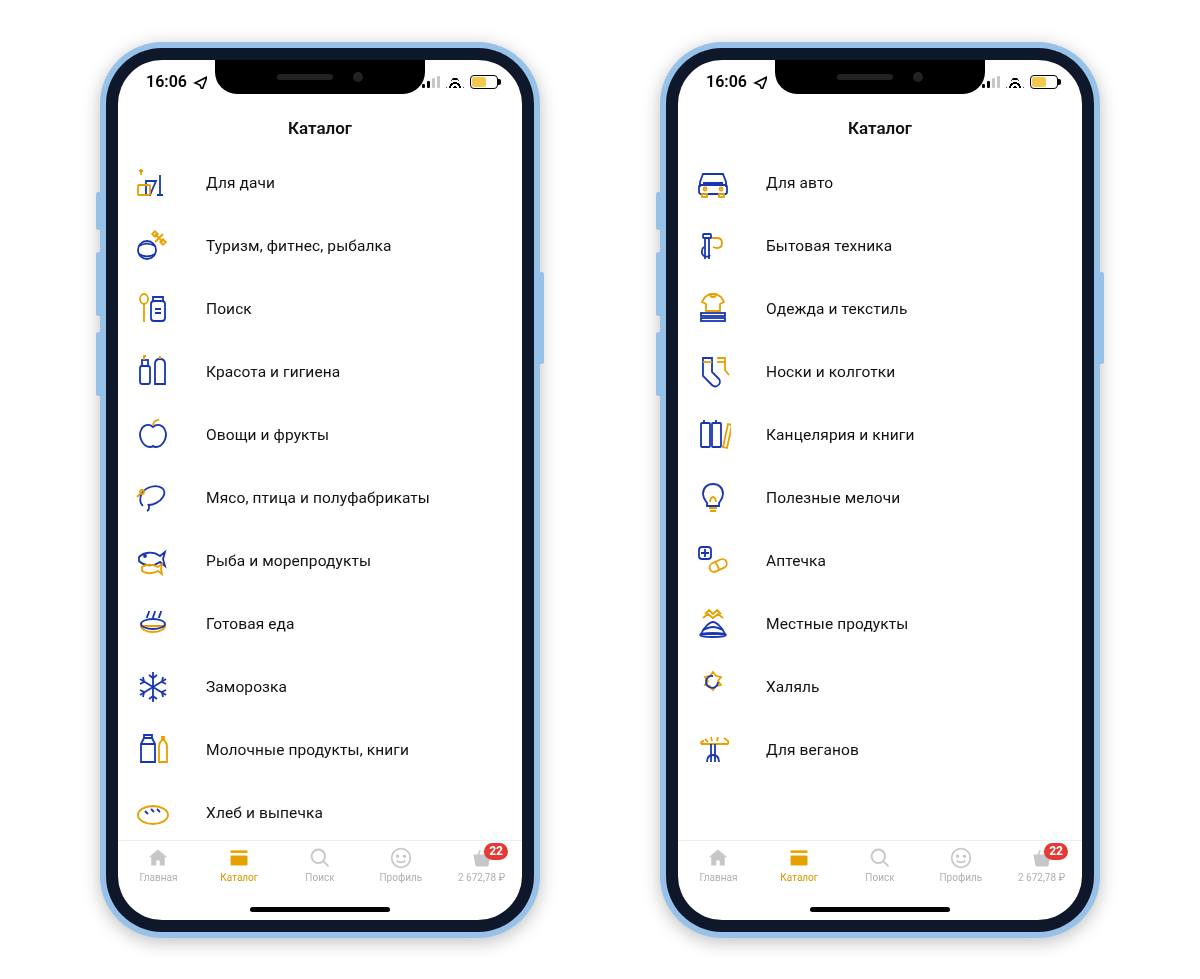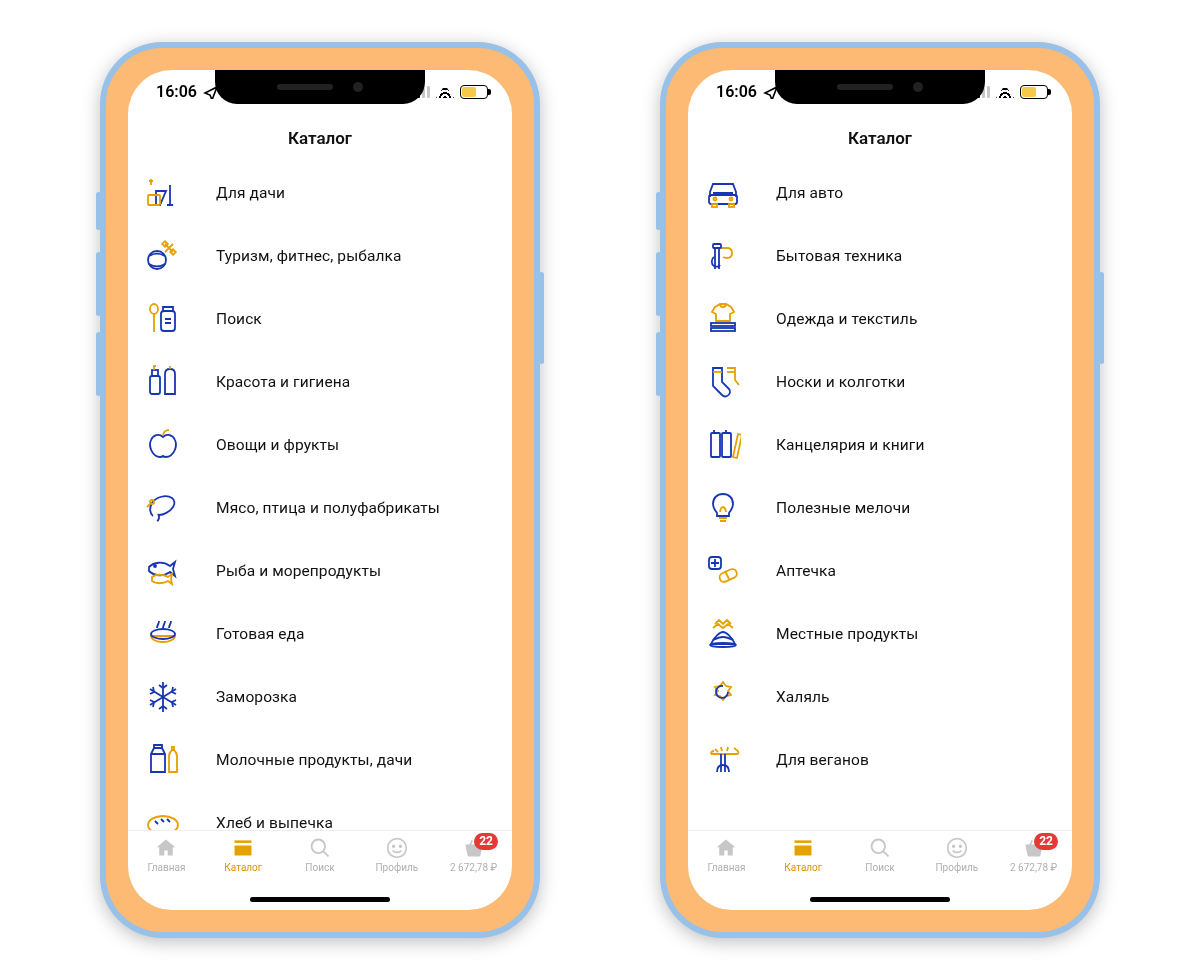--- a/index.html
+++ b/index.html
@@ -19,23 +19,23 @@
     height: 896px;
     border-radius: 62px;
     background: #97c1e8; 
     padding: 6px;
     position: relative;
     box-shadow: 0 4px 18px rgba(0,0,0,.25);
   }
   .phone-inner {
     width: 100%;
     height: 100%;
-    background: #fdba74;
+    background: #0f172a;
     border-radius: 56px;
-    padding: 22px;
+    padding: 12px;
   }
   .screen {
     width: 100%;
     height: 100%;
     background: #fff;
     border-radius: 44px;
     position: relative;
     overflow: hidden;
     display: flex;
     flex-direction: column;
@@ -493,21 +493,21 @@
               </svg>
             </span>
             <span class="cat-label">Заморозка</span>
           </div>
       <div class="cat-item">
             <span class="cat-icon">
               <svg viewBox="0 0 36 36">
                 <use href="#dairy-icon"></use>
               </svg>
             </span>
-            <span class="cat-label">Молочные продукты, дачи</span>
+            <span class="cat-label">Молочные продукты, книги</span>
           </div>
       <div class="cat-item">
             <span class="cat-icon">
               <svg viewBox="0 0 36 36">
                 <use href="#bread-icon"></use>
               </svg>
             </span>
             <span class="cat-label">Хлеб и выпечка</span>
           </div>
     </div>

